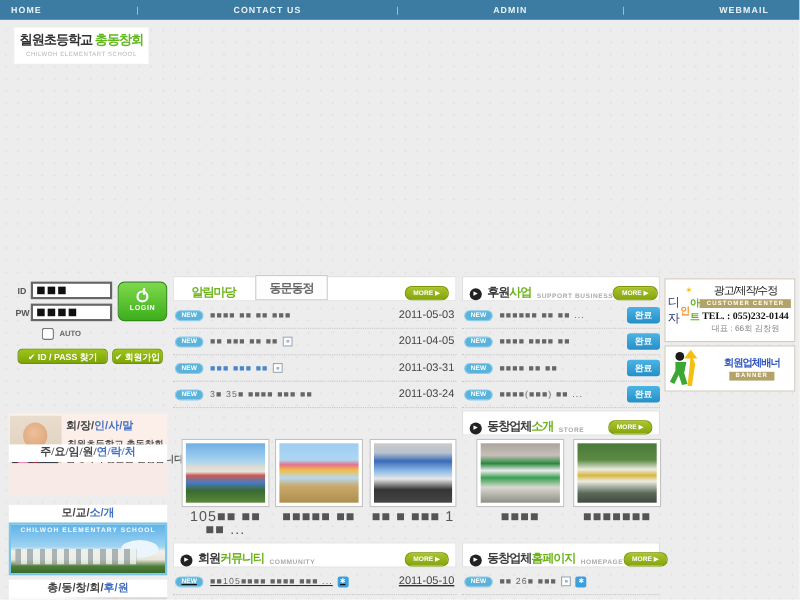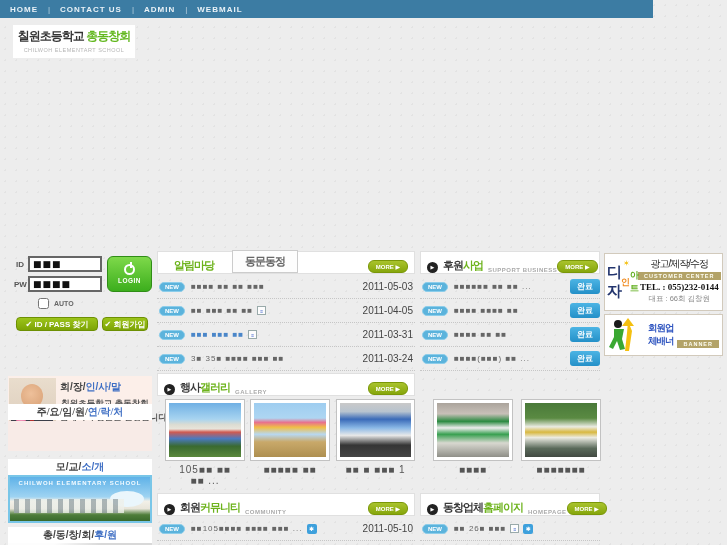--- a/index.html
+++ b/index.html
@@ -4,22 +4,22 @@
 <style>
   * { margin:0; padding:0; box-sizing:border-box; }
   html,body { width:727px; height:545px; }
   body { font-family:"Liberation Sans","DejaVu Sans",sans-serif; }
   #page { position:relative; width:727px; height:545px; overflow:hidden;
           background:#ededed;
           background-image:radial-gradient(#e3e3e3 1px, transparent 1px);
           background-size:11px 11px; }
 
   
-  .topbar { position:absolute; left:0; top:0; width:653px; height:18px; background:#3c7ca3;
-            display:flex; align-items:center; justify-content:flex-start; }
+  .topbar { position:absolute; left:0; top:0; width:727px; height:18px; background:#3c7ca3;
+            display:flex; align-items:center; justify-content:space-between; padding-right:18px; }
   .topbar .tmenu { color:#eaf2f7; font-size:8px; font-weight:bold; letter-spacing:1px; cursor:pointer; padding:0 10px; }
   .topbar .tsep { color:#bcd3e1; font-size:8px; }
 
   
   .logo-box { position:absolute; left:13px; top:25px; width:122px; height:33px; background:#ffffff;
               text-align:center; padding-top:3px; }
   .logo-line1 { font-size:12px; font-weight:bold; letter-spacing:-1px; }
   .logo-black { color:#333; } .logo-green { color:#62b71e; }
   .logo-sub { font-size:5.5px; color:#b5b5b5; letter-spacing:.5px; margin-top:2px; }
 
@@ -95,46 +95,46 @@
   .done-btn { margin-left:auto; background:linear-gradient(180deg,#4cb4e4,#2490c8); border-radius:3px;
               color:#fff; font-size:8px; font-weight:bold; padding:2px 7px; cursor:pointer; white-space:nowrap; }
   .icon-doc { width:9px; height:9px; border:1px solid #9aa; background:#fdfdfd; margin-left:4px; flex:none;
               font-size:5px; color:#46c; line-height:8px; text-align:center; }
   .icon-star { width:10px; height:10px; border-radius:2px; background:#3da0dc; color:#fff; font-size:6px;
                line-height:10px; text-align:center; margin-left:4px; flex:none; }
 
   
   .frame { position:absolute; background:#fff; border:1px solid #c2c2c2; padding:3px; cursor:pointer; }
   .frame .photo { width:100%; height:100%; }
-  .cap { position:absolute; font-size:10px; color:#555; letter-spacing:1px; text-align:center;
+  .cap { position:absolute; font-size:13px; color:#555; letter-spacing:1px; text-align:center;
          white-space:pre-line; line-height:11px; }
   .ph1 { background:linear-gradient(180deg,#6fb0e4 0%,#a8d4f0 30%,#dcdcd2 40%,#e8e4da 48%,#d05a50 54%,#4a7ac0 66%,#3a6a30 80%,#5a883c 100%); }
   .ph2 { background:linear-gradient(180deg,#9ecdf0 0%,#aed6f2 28%,#e8718e 36%,#f0be45 45%,#b8d8f0 58%,#c9a96a 72%,#ae8f50 100%); }
   .ph3 { background:linear-gradient(180deg,#c9c9c9 0%,#b7c3cf 16%,#3a6ab8 30%,#8ab8e6 46%,#e8e8e8 60%,#353535 78%,#454545 100%); }
   .st1 { background:linear-gradient(180deg,#aba49c 0%,#c8c0b8 20%,#2a8a40 34%,#ececec 46%,#38a050 58%,#d8d8d0 74%,#8f8f88 100%); }
   .st2 { background:linear-gradient(180deg,#4a7a3a 0%,#5a8a42 28%,#ebebe2 44%,#d8b840 54%,#ebebe2 64%,#5a6a5a 84%,#424a42 100%); }
 
   
   .ad-box { position:absolute; left:604px; width:119px; background:#fff; border:1px solid #d2cabc; }
   .ad1 { top:253px; height:58px; padding:3px 3px 3px 2px; display:flex; }
   .ad-logo { width:44px; display:flex; align-items:center; justify-content:center; position:relative; }
-  .ad-logo .la { color:#23356e; font-weight:bold; font-size:15px; letter-spacing:-1px; }
+  .ad-logo .la { color:#23356e; font-weight:normal; font-size:11px; letter-spacing:-1px; }
   .ad-logo .lb { color:#f08a1e; font-weight:bold; font-size:9px; }
   .ad-logo .lc { color:#5fae1c; font-weight:bold; font-size:9px; letter-spacing:-1px; }
   .ad-logo .lstar { position:absolute; top:2px; left:16px; color:#f4c010; font-size:8px; }
   .ad-right { flex:1; display:flex; flex-direction:column; align-items:center; }
   .ad-title { font-size:10px; font-weight:normal; color:#222; letter-spacing:-1px; }
   .ad-band { background:#b3a368; color:#fdfdf2; font-size:5.5px; font-weight:bold; letter-spacing:1px;
              padding:1px 6px; margin-top:1px; white-space:nowrap; }
   .ad-tel { font-family:"Liberation Serif",serif; font-size:9px; font-weight:bold; color:#111;
             margin-top:2px; white-space:nowrap; }
   .ad-rep { font-size:7.5px; color:#888; margin-top:2px; white-space:nowrap; }
   .ad2 { top:314px; height:42px; padding:3px; display:flex; align-items:center; }
   .ad2-ic { width:40px; height:36px; flex:none; }
-  .ad2-right { flex:1; display:flex; flex-direction:row; align-items:flex-end; }
+  .ad2-right { flex:1; display:flex; flex-direction:column; align-items:center; }
   .ad2-title { font-size:9.5px; font-weight:bold; color:#2f55c0; letter-spacing:-1px; }
 </style>
 </head>
 <body>
 
 <div id="page">
 
   <div class="topbar">
     <span class="tmenu">HOME</span>
     <span class="tsep">|</span>
@@ -253,56 +253,56 @@
       <span class="brow-txt">■■■■ ■■ ■■</span>
       <span class="done-btn">완료</span>
     </div>
     <div class="brow">
       <span class="new-badge">NEW</span>
       <span class="brow-txt">■■■■(■■■) ■■ ...</span>
       <span class="done-btn">완료</span>
     </div>
   </div>
 
-  <div class="hdr" style="left:157px; top:373px; width:258px;">
-    <span class="hdr-ic">▶</span>
-    <span class="hdr-title"><span class="hb">행사</span><span class="hg">갤러리</span></span>
-    <span class="hdr-sub">GALLERY</span>
-    <span class="more-btn">MORE ▶</span>
-  </div>
   <div class="frame" style="left:165px; top:399px; width:80px; height:62px;">
       <div class="photo ph1"></div>
     </div>
   <div class="frame" style="left:250px; top:399px; width:80px; height:62px;">
       <div class="photo ph2"></div>
     </div>
   <div class="frame" style="left:336px; top:399px; width:79px; height:62px;">
       <div class="photo ph3"></div>
     </div>
   <div class="cap" style="left:165px; top:464px; width:80px;">105■■ ■■
 ■■ ...</div>
   <div class="cap" style="left:250px; top:464px; width:80px;">■■■■■ ■■</div>
   <div class="cap" style="left:336px; top:464px; width:79px;">■■ ■ ■■■ 1</div>
 
+  <div class="hdr" style="left:420px; top:373px; width:180px;">
+    <span class="hdr-ic">▶</span>
+    <span class="hdr-title"><span class="hb">동창업체</span><span class="hg">소개</span></span>
+    <span class="hdr-sub">STORE</span>
+    <span class="more-btn">MORE ▶</span>
+  </div>
   <div class="frame" style="left:433px; top:399px; width:80px; height:62px;">
       <div class="photo st1"></div>
     </div>
   <div class="frame" style="left:521px; top:399px; width:80px; height:62px;">
       <div class="photo st2"></div>
     </div>
   <div class="cap" style="left:433px; top:464px; width:80px;">■■■■</div>
   <div class="cap" style="left:521px; top:464px; width:80px;">■■■■■■■</div>
 
   <div class="hdr" style="left:157px; top:493px; width:258px;">
     <span class="hdr-ic">▶</span>
     <span class="hdr-title"><span class="hb">회원</span><span class="hg">커뮤니티</span></span>
     <span class="hdr-sub">COMMUNITY</span>
     <span class="more-btn">MORE ▶</span>
   </div>
-  <div class="rows" style="left:157px; top:517px; width:258px;">
+  <div class="rows" style="left:157px; top:517px; width:258px;text-decoration:underline;">
     <div class="brow">
       <span class="new-badge">NEW</span>
       <span class="brow-txt">■■105■■■■ ■■■■ ■■■ ...</span>
       <span class="icon-star">✱</span>
       <span class="brow-date">2011-05-10</span>
     </div>
   </div>
 
   <div class="hdr" style="left:420px; top:493px; width:180px;">
     <span class="hdr-ic">▶</span>

